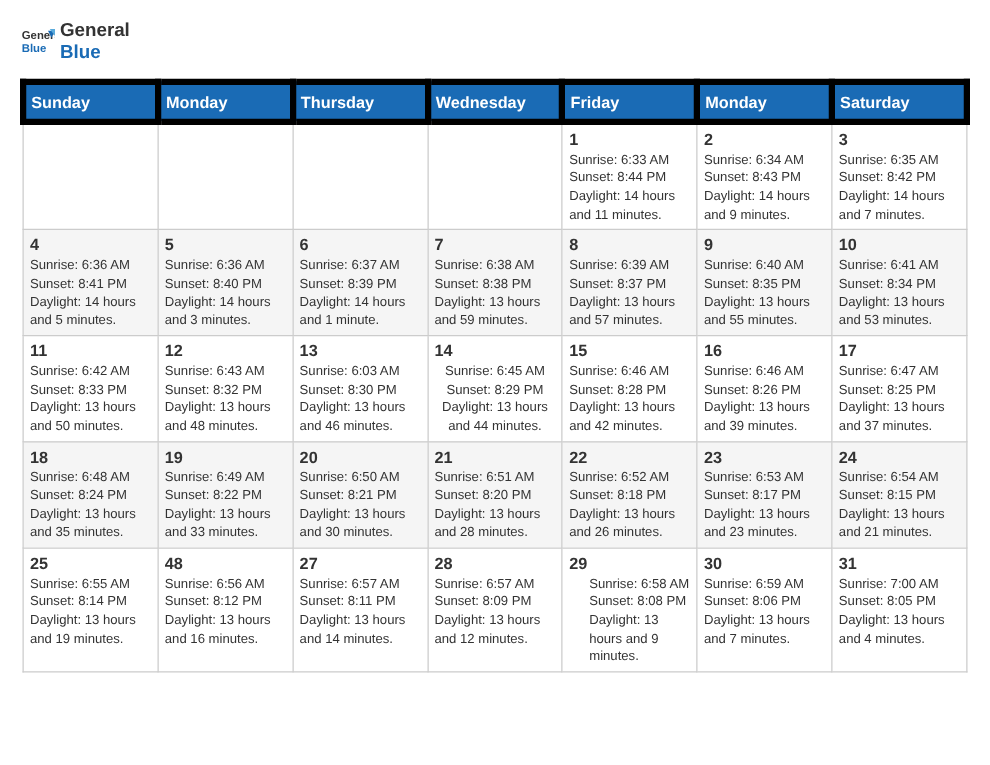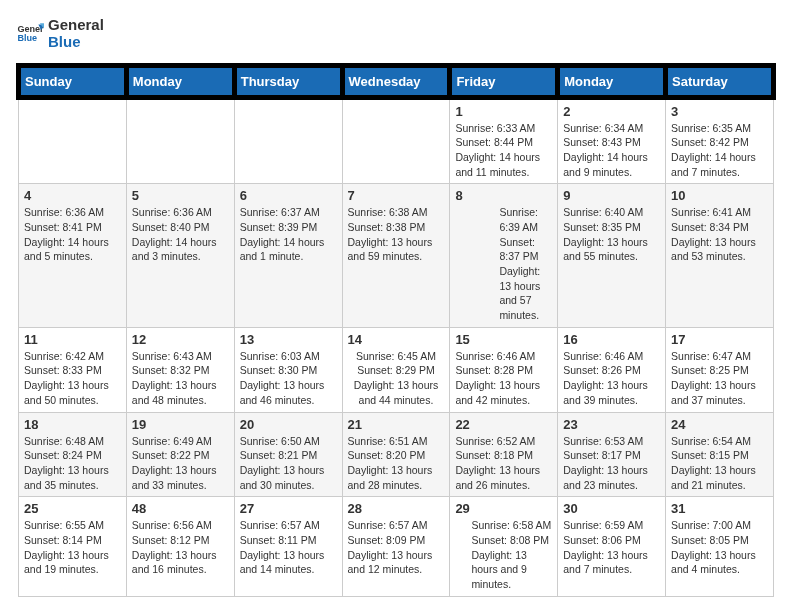--- a/index.html
+++ b/index.html
@@ -156,21 +156,21 @@
 Daylight: 14 hours and 1 minute.</div>
         </td>
         <td>
           <div class="day-num">7</div>
           <div class="day-info" style="white-space: pre-line;">Sunrise: 6:38 AM
 Sunset: 8:38 PM
 Daylight: 13 hours and 59 minutes.</div>
         </td>
         <td>
           <div class="day-num">8</div>
-          <div class="day-info" style="white-space: pre-line; margin-left: 44px;">Sunrise: 6:39 AM
+          <div class="day-info" style="white-space: pre-line;">Sunrise: 6:39 AM
 Sunset: 8:37 PM
 Daylight: 13 hours and 57 minutes.</div>
         </td>
         <td>
           <div class="day-num">9</div>
           <div class="day-info" style="white-space: pre-line;">Sunrise: 6:40 AM
 Sunset: 8:35 PM
 Daylight: 13 hours and 55 minutes.</div>
         </td>
         <td>

